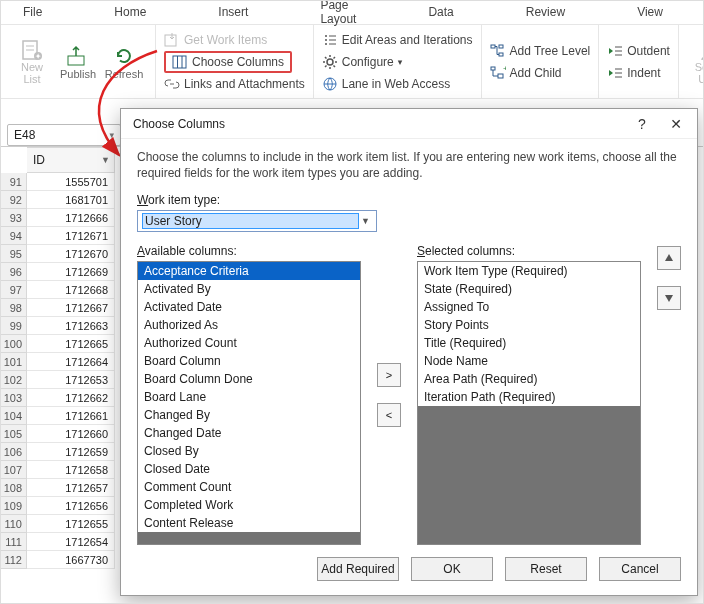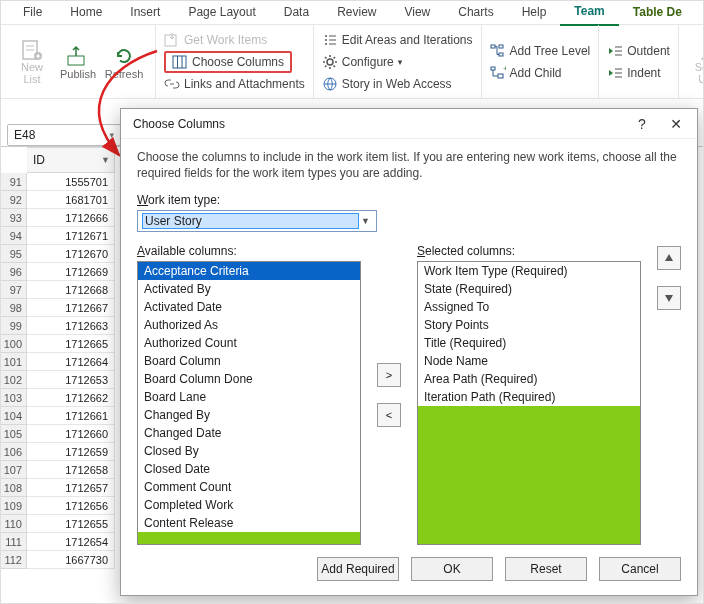--- a/index.html
+++ b/index.html
@@ -1,19 +1,19 @@
 <!DOCTYPE html>
 <html><head>
 <meta charset="utf-8">
 <style>
   * { box-sizing: border-box; }
   html, body { margin:0; padding:0; font-family:"Segoe UI",Tahoma,sans-serif; font-size:12px; color:#222; background:#fff; }
   .stage { position:relative; width:704px; height:604px; overflow:hidden; background:#fff; border:1px solid #ddd;}
   
-  .tabs { display:flex; align-items:center; height:24px; padding:0 0 0 8px; border-bottom:1px solid #e6e6e6; background:#fff; }
+  .tabs { display:flex; align-items:center; height:24px; padding:0 0 0 8px; border-bottom:1px solid #e6e6e6; background:#fff;gap:44px; }
   .tab { padding:4px 14px 6px 14px; color:#444; cursor:default; }
   .tab.active { color:#0f766e; border-bottom:2px solid #0a7b3e; font-weight:600;text-align:center; }
   .tab.table { color:#3a6410; font-weight:600;}
   
   .ribbon { display:flex; height:74px; background:#fff; border-bottom:1px solid #e6e6e6; }
   .rgroup { display:flex; flex-direction:column; justify-content:center; align-items:stretch; padding:2px 8px; border-right:1px solid #e6e6e6; }
   .rrow { display:flex; align-items:center; height:22px; white-space:nowrap; gap:4px; color:#444;}
   .big { display:flex; flex-direction:column; align-items:center; justify-content:center; width:46px; color:#666; text-align:center; font-size:11px; padding:0 4px;}
   .big .ic { width:24px; height:24px; }
   .disabled { color:#bbb; }
@@ -40,21 +40,21 @@
   .titlebar .tbtn { width:34px; height:28px; display:flex; align-items:center; justify-content:center; color:#333; font-size:14px;}
   .dlgbody { padding:10px 16px 0 16px; flex:1; display:flex; flex-direction:column; overflow:hidden;}
   .instr { color:#444; margin-bottom:12px; line-height:1.35;}
   .lbl { margin-bottom:3px; }
   .lbl .u { text-decoration:underline; }
   .combo { width:240px; height:22px; border:1px solid #7a99c7; display:flex; align-items:center; padding:0 4px; margin-bottom:12px;}
   .combo .val { flex:1; background:#cce4ff; border:1px solid #3399ff; padding:0 2px;}
   .combo .carrow { font-size:9px; color:#555; padding:0 2px;}
   .lists { display:flex; gap:16px; flex:1; overflow:hidden;}
   .listcol { display:flex; flex-direction:column; flex:1; overflow:hidden;}
-  .listbox { flex:1; border:1px solid #888; overflow-y:scroll; background:#84cc16; }
+  .listbox { flex:1; border:1px solid #888; overflow-y:scroll; background:#737373; }
   .li { padding:2px 6px; background:#fff; white-space:nowrap;}
   .li.sel { background:#0a63c7; color:#fff;}
   .midbtns, .rightbtns { display:flex; flex-direction:column; justify-content:center; gap:16px; }
   .sqbtn { width:24px; height:24px; border:1px solid #999; background:#f6f6f6; display:flex; align-items:center; justify-content:center; font-size:11px; font-family:Arial;}
   .dlgbtns { display:flex; justify-content:flex-end; gap:12px; padding:12px 16px 14px 0;}
   .btn { min-width:82px; height:24px; display:flex; align-items:center; justify-content:center; border:1px solid #999; background:#f1f1f1; font-size:12px;}
 </style>
 </head>
 <body>
 <div class="stage">
@@ -171,21 +171,21 @@
       <span>Configure</span>
       <span style="font-size:9px;">▾</span>
     </div>
     <div class="rrow">
       <span class="ic">
             <svg width="16" height="16">
               <circle cx="8" cy="8" r="6" fill="none" stroke="#3b72b5"></circle>
               <path d="M2 8h12M8 2c3 3 3 9 0 12M8 2c-3 3-3 9 0 12" fill="none" stroke="#3b72b5"></path>
             </svg>
           </span>
-      <span>Story in Web Access</span>
+      <span>Lane in Web Access</span>
     </div>
   </div>
   <div class="rgroup">
     <div class="rrow">
       <span class="ic">
             <svg width="16" height="16">
               <rect x="1" y="2" width="4" height="3" fill="none" stroke="#2f5a8b"></rect>
               <rect x="9" y="2" width="4" height="3" fill="none" stroke="#2f5a8b"></rect>
               <rect x="9" y="10" width="4" height="3" fill="none" stroke="#2f5a8b"></rect>
               <path d="M5 3.5h2v8h2M7 3.5v0" stroke="#2f5a8b" fill="none"></path>

